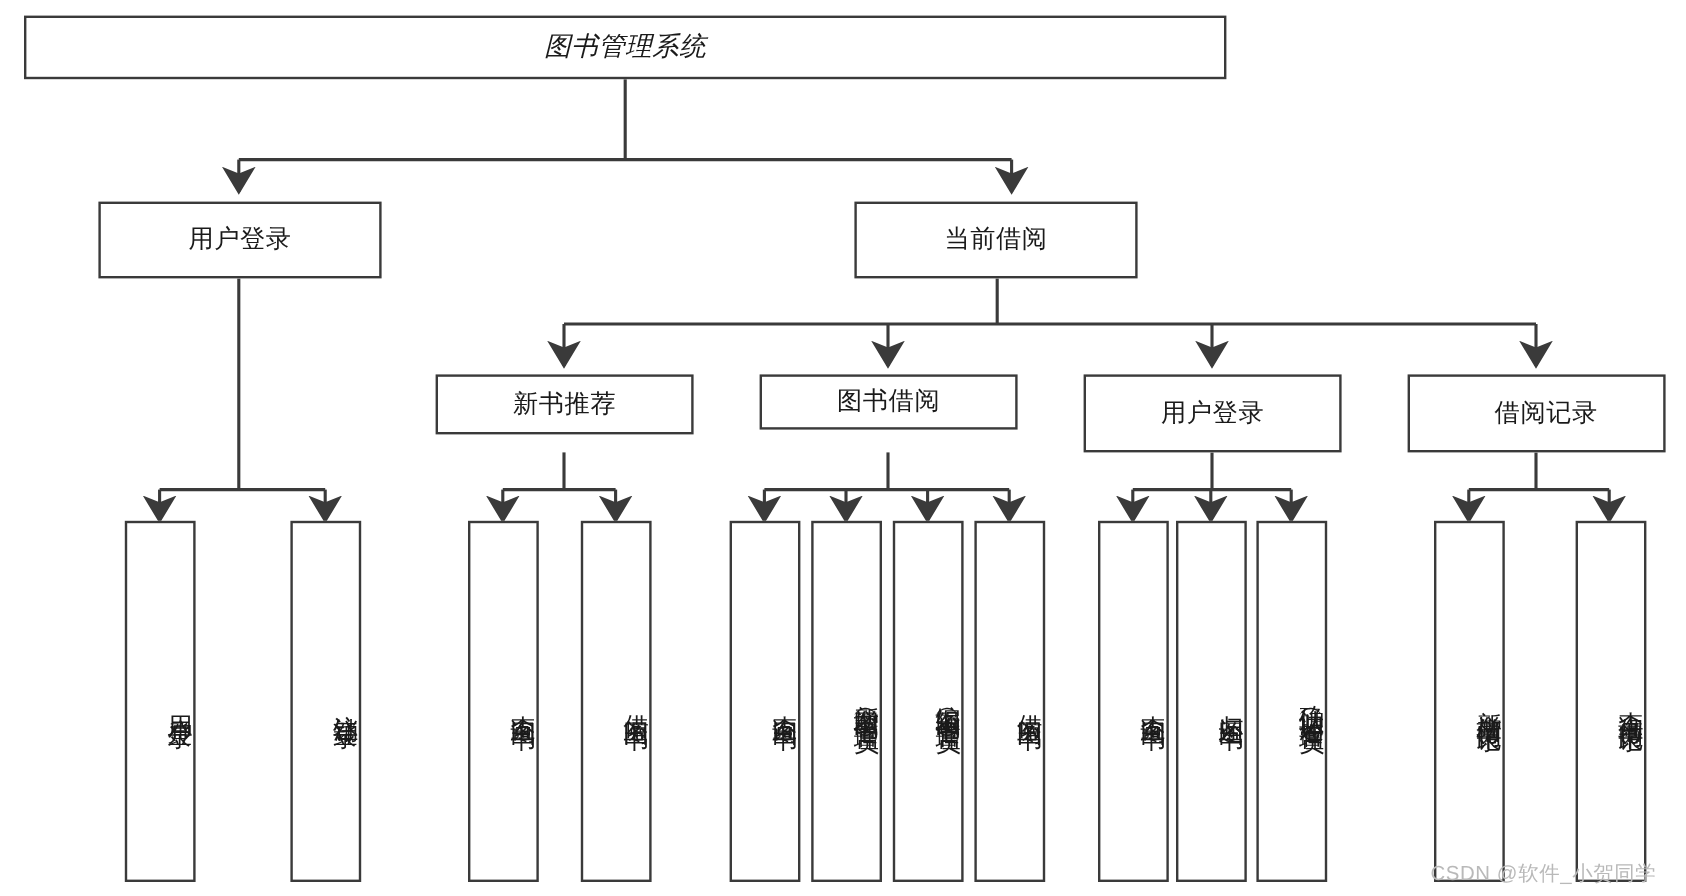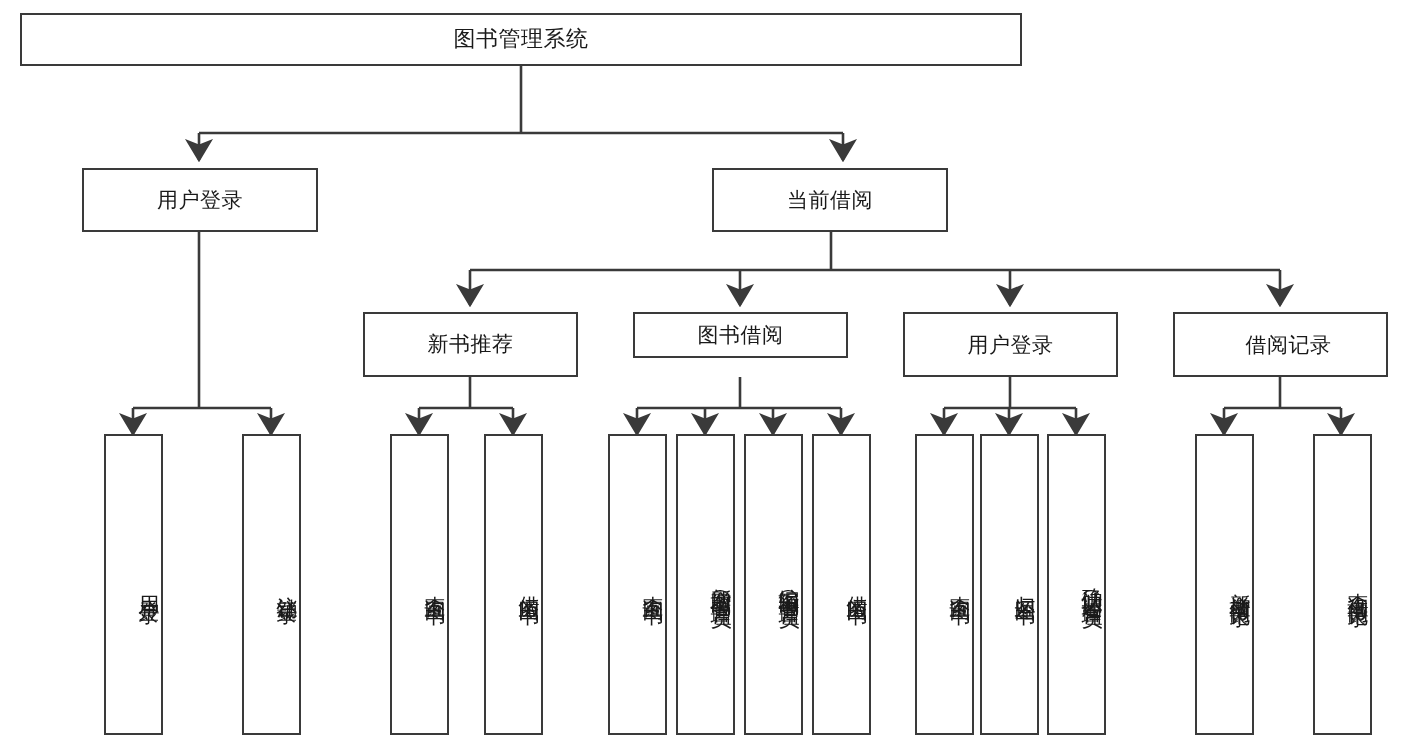--- a/index.html
+++ b/index.html
@@ -29,21 +29,21 @@
     align-items: center;
     justify-content: center;
     color: #1a1a1a;
     line-height: 1.12;
     text-align: center;
   }
   .node.horiz {
     font-size: 21px;
     letter-spacing: 0.5px;
   }
-  .node.root { font-size: 22px; }
+  .node.root { font-size: 22px; font-style: italic; }
   .node.vert {
     writing-mode: vertical-rl;
     text-orientation: upright;
     font-size: 21px;
     letter-spacing: 3px;
     padding: 12px 0 12px 0;
     align-items: flex-start;
     justify-content: center;
   }
   .node.vert .vlabel {
@@ -113,21 +113,21 @@
       <path d="M1224,408 L1224,434" marker-end="url(#arrow)"></path>
       <path d="M1341,408 L1341,434" marker-end="url(#arrow)"></path>
     </g>
   </svg>
 
   <div class="node horiz root" style="left:20px; top:13px; width:1002px; height:53px;">图书管理系统</div>
 
   <div class="node horiz" style="left:82px; top:168px; width:236px; height:64px;">用户登录</div>
   <div class="node horiz" style="left:712px; top:168px; width:236px; height:64px;">当前借阅</div>
 
-  <div class="node horiz" style="left:363px; top:312px; width:215px; height:65px;font-family:Liberation Serif, serif;">新书推荐</div>
+  <div class="node horiz" style="left:363px; top:312px; width:215px; height:50px;">新书推荐</div>
   <div class="node horiz" style="left:633px; top:312px; width:215px; height:46px;">图书借阅</div>
   <div class="node horiz" style="left:903px; top:312px; width:215px; height:65px;">用户登录</div>
   <div class="node horiz" style="left:1173px; top:312px; width:215px; height:65px;padding-left:16px;">借阅记录</div>
 
   <div class="node vert" style="left:104px; top:434px; width:59px; height:301px;">
     <span class="vlabel">用户登录</span>
   </div>
   <div class="node vert" style="left:242px; top:434px; width:59px; height:301px;">
     <span class="vlabel">注销登录</span>
   </div>
@@ -162,14 +162,15 @@
     <span class="vlabel">确认归还（管理员）</span>
   </div>
 
   <div class="node vert" style="left:1195px; top:434px; width:59px; height:301px;">
     <span class="vlabel">新增借阅记录</span>
   </div>
   <div class="node vert" style="left:1313px; top:434px; width:59px; height:301px;">
     <span class="vlabel">查询借阅记录</span>
   </div>
 
+  <div class="watermark" style="left:1192px; top:716px;">CSDN @软件_小贺同学</div>
 
 </div>
 
 </body></html>

